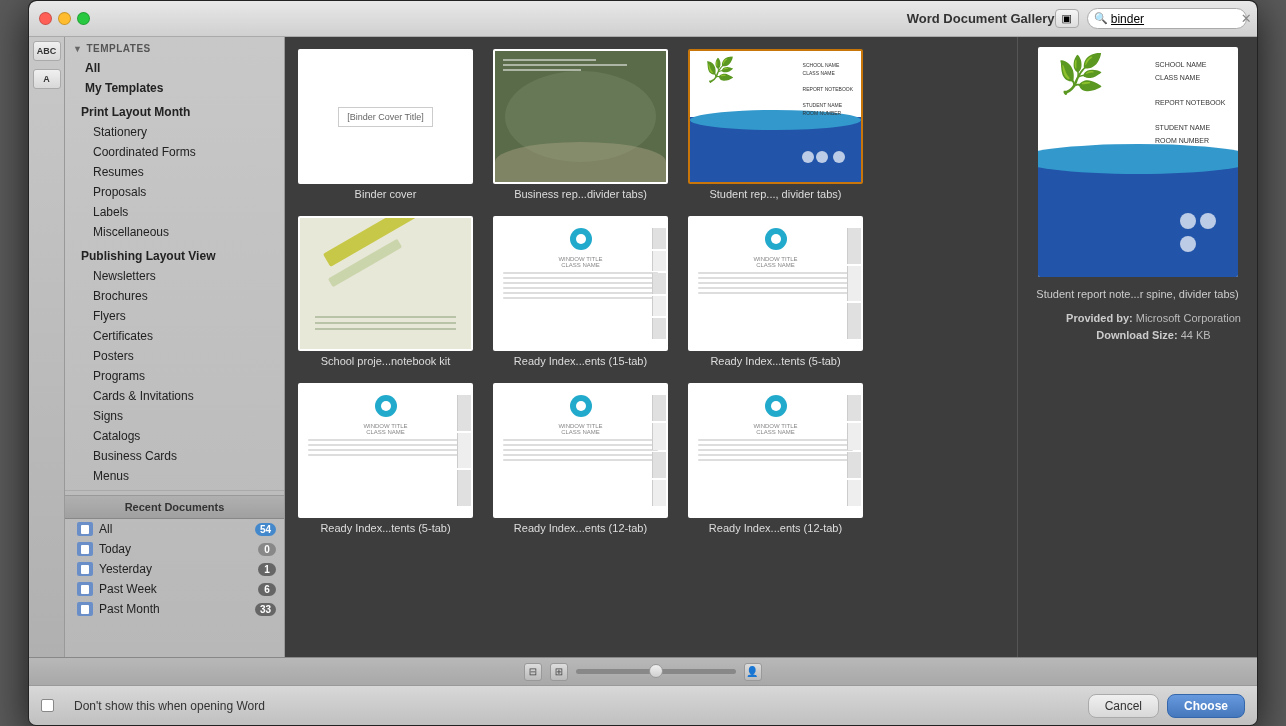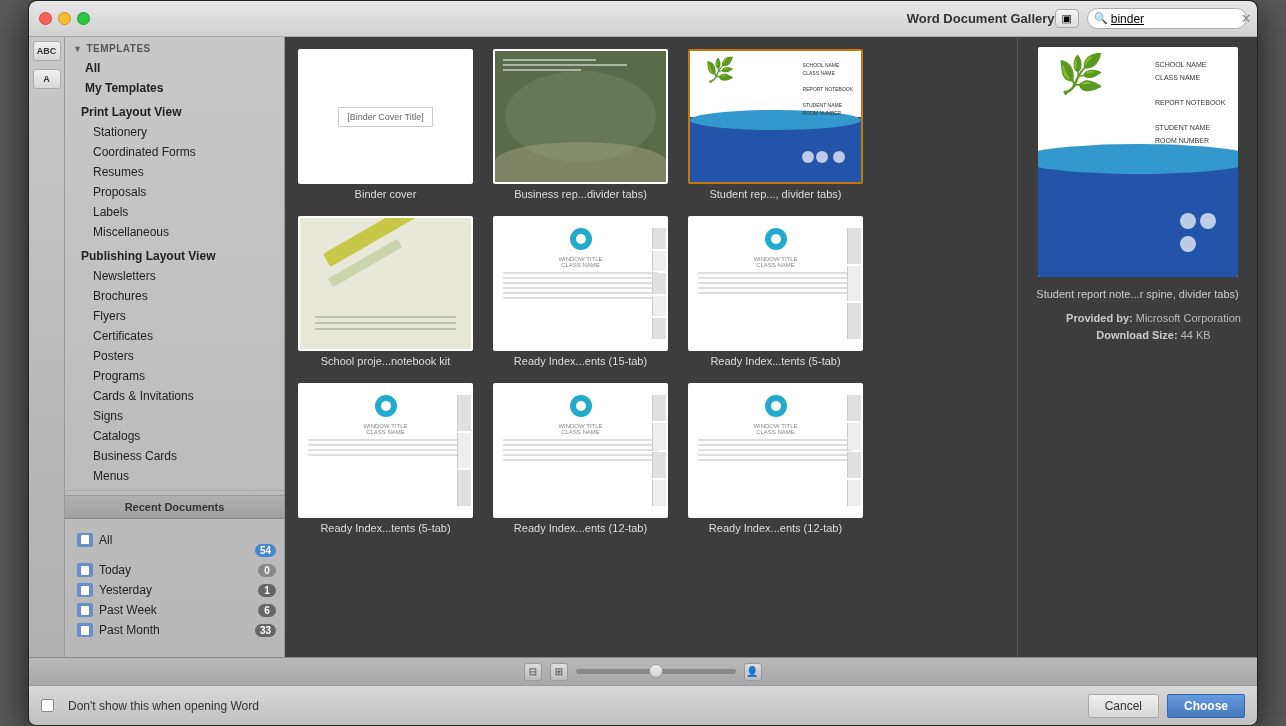--- a/index.html
+++ b/index.html
@@ -207,21 +207,21 @@
       margin-left: auto;
       background: #666;
       color: white;
       border-radius: 8px;
       padding: 1px 5px;
       font-size: 10px;
       font-weight: 700;
       min-width: 18px;
       text-align: center;
     }
-    .badge.blue { background: #4488cc; margin-top: 22px; }
+    .badge.blue { background: #4488cc; }
     .badge.zero { background: #888; }
     .content-area {
       flex: 1;
       background: #3d3d3d;
       overflow-y: auto;
       display: flex;
       gap: 0;
     }
     .grid-area {
       flex: 1;
@@ -541,38 +541,38 @@
       border-top: 1px solid #999;
       display: flex;
       align-items: center;
       padding: 0 12px;
       flex-shrink: 0;
       gap: 8px;
     }
     .checkbox-label {
       display: flex;
       align-items: center;
-      gap: 14px;
+      gap: 20px;
       font-size: 12px;
       color: #333;
       cursor: pointer;
       text-align: center;
     }
     .checkbox {
       width: 13px;
       height: 13px;
       border: 1px solid #888;
       background: white;
       border-radius: 2px;
     }
     .spacer { flex: 1; }
     .action-btn {
       background: linear-gradient(to bottom, #f0f0f0, #d8d8d8);
       border: 1px solid #aaa;
-      border-radius: 2px;
+      border-radius: 8px;
       padding: 4px 16px;
       font-size: 12px;
       color: #333;
       cursor: pointer;
       font-weight: 500;
     }
     .action-btn.primary {
       background: linear-gradient(to bottom, #6699dd, #4477bb);
       color: white;
       border-color: #3366aa;
@@ -660,21 +660,21 @@
 
     <div class="sidebar">
 
       <div class="sidebar-section-header">
         <span class="arrow">▼</span>
         <span>TEMPLATES</span>
       </div>
 
       <div class="sidebar-item bold">All</div>
       <div class="sidebar-item bold">My Templates</div>
-      <div class="sidebar-item bold section-header">Print Layout View</div>
+      <div class="sidebar-item bold section-header">Print Layout Month</div>
       <div class="sidebar-item sub-item">Stationery</div>
       <div class="sidebar-item sub-item">Coordinated Forms</div>
       <div class="sidebar-item sub-item">Resumes</div>
       <div class="sidebar-item sub-item">Proposals</div>
       <div class="sidebar-item sub-item">Labels</div>
       <div class="sidebar-item sub-item">Miscellaneous</div>
       <div class="sidebar-item bold section-header">Publishing Layout View</div>
       <div class="sidebar-item sub-item">Newsletters</div>
       <div class="sidebar-item sub-item">Brochures</div>
       <div class="sidebar-item sub-item">Flyers</div>

